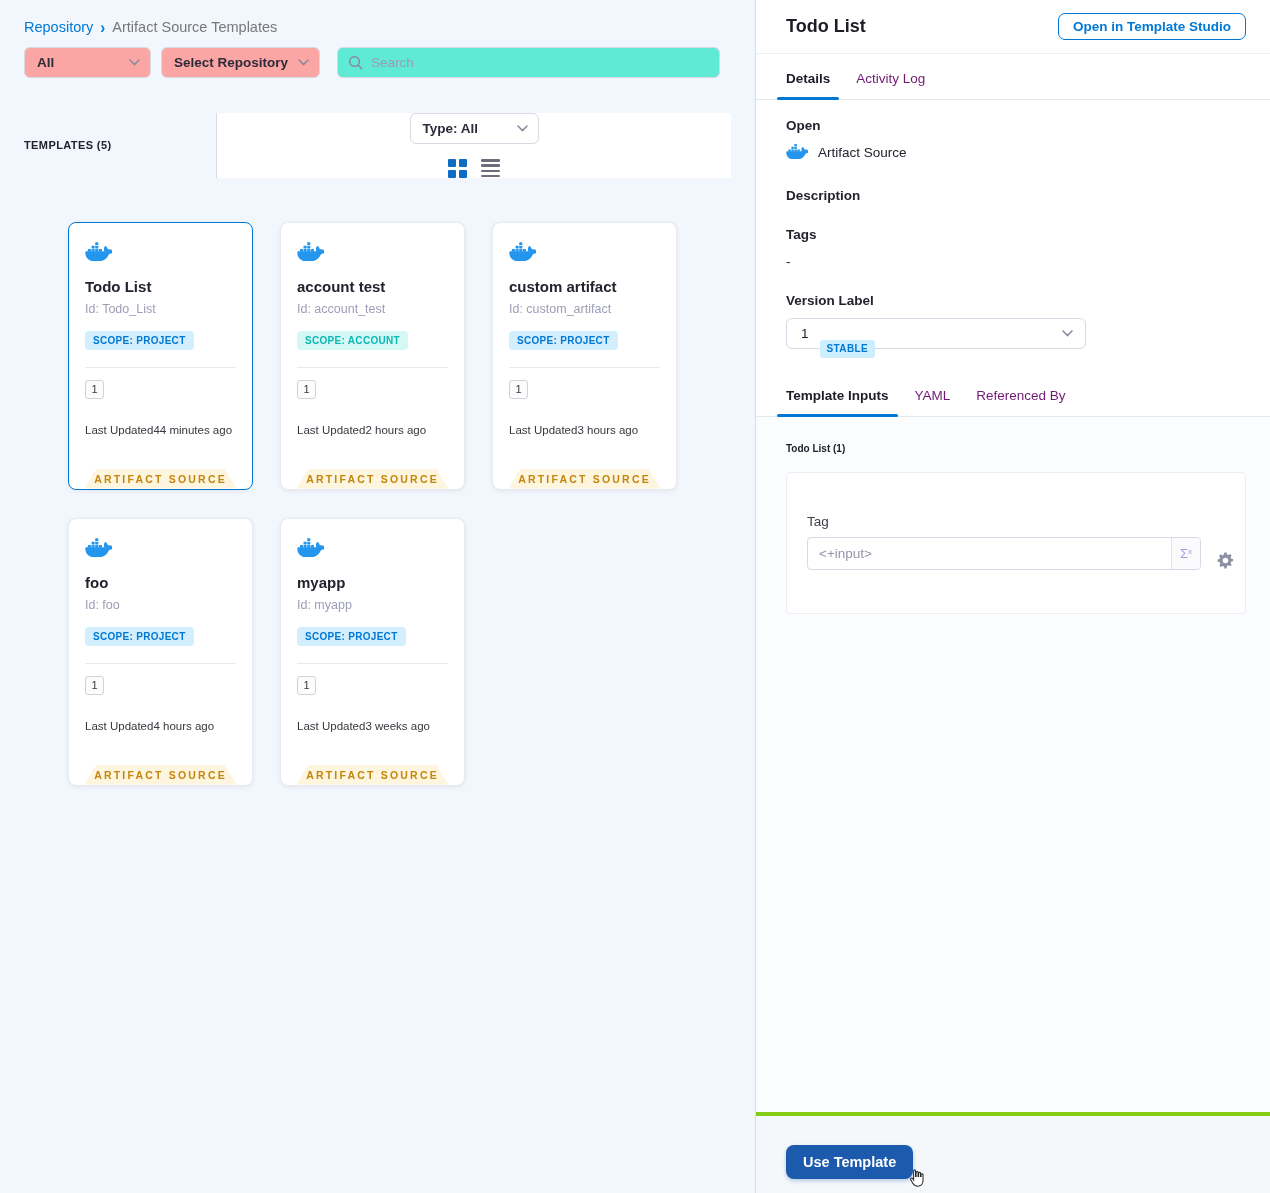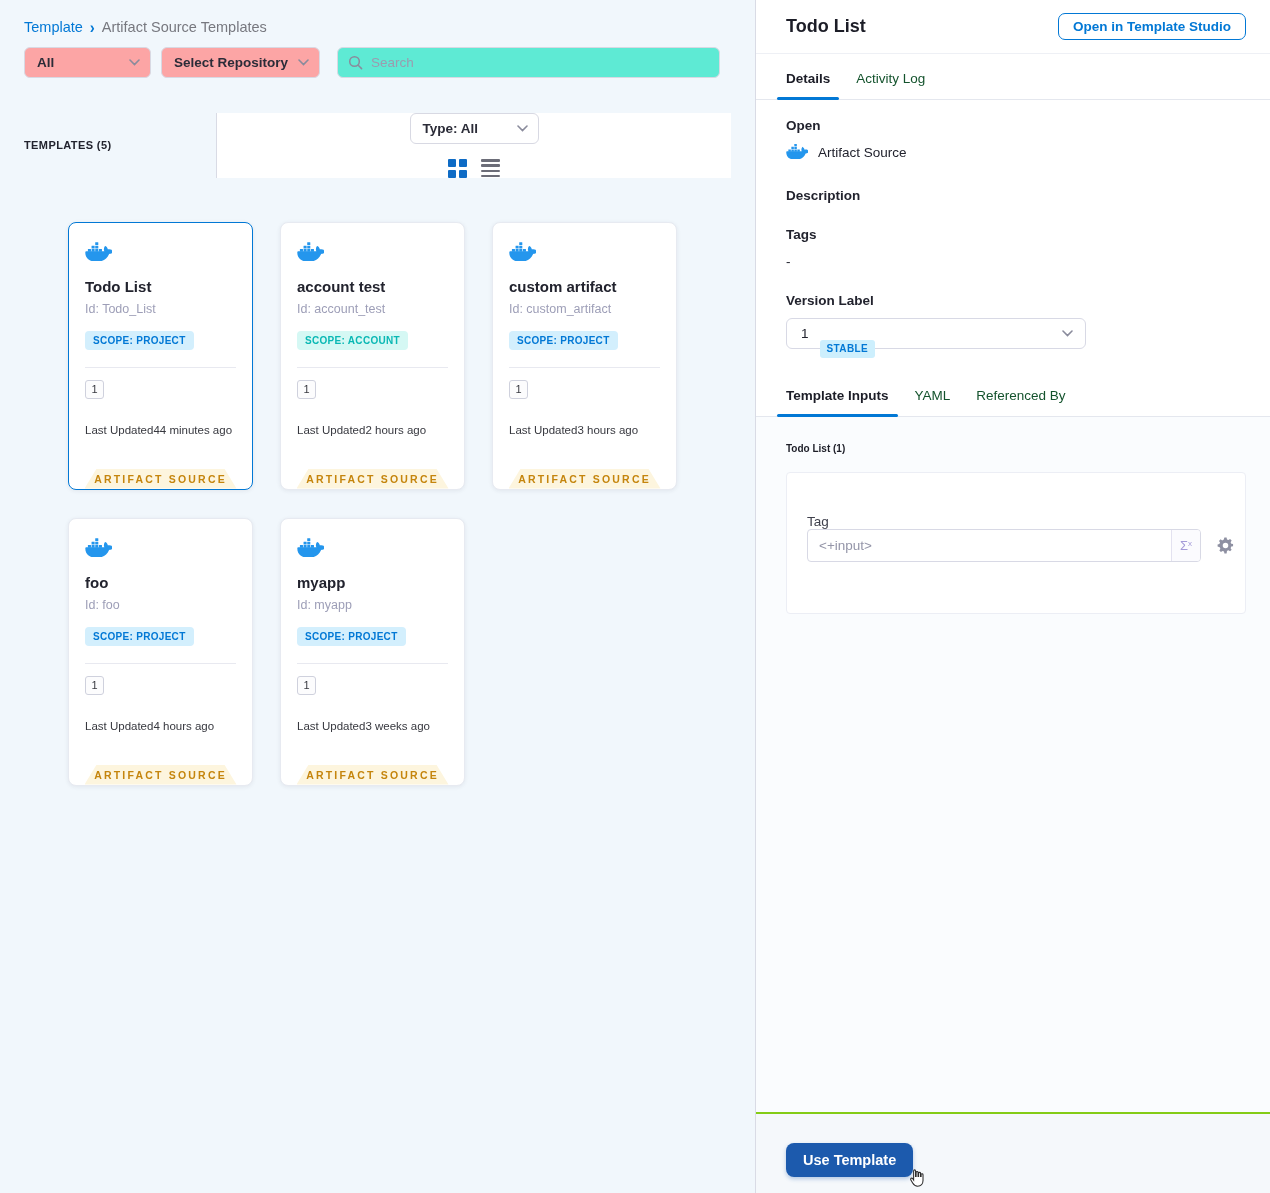--- a/index.html
+++ b/index.html
@@ -66,21 +66,21 @@
     padding:13px 24px 13px 30px; border-bottom:1px solid #eef0f5; }
   .panel-title { font-size:18px; font-weight:700; color:#1c1d27; }
   .open-studio { background:#fff; border:1.5px solid #0278d5; color:#0278d5; font-weight:700;
     font-size:13.5px; border-radius:7px; padding:5px 14px; cursor:pointer;
     font-family:"Liberation Sans", sans-serif; }
 
   .tabs { display:flex; align-items:flex-end; gap:26px; padding:0 0 12px 30px;
     border-bottom:1px solid #e4e7ee; background:#fff; }
   .tabs1 { height:46px; }
   .tabs2 { height:44px; }
-  .tab { position:relative; font-size:13.5px; color:#14532d; cursor:pointer; padding-bottom:1px; }
+  .tab { position:relative; font-size:13.5px; color:#701a75; cursor:pointer; padding-bottom:1px; }
   .tab.active { color:#1c1d27; font-weight:700; }
   .tab.active::after { content:""; position:absolute; left:-9px; right:-9px; bottom:-13px;
     height:3px; background:#0278d5; border-radius:2px; }
   .tabs2 .tab.active::after { bottom:-12.5px; }
 
   .details-body { padding:18px 30px 24px 30px; }
   .fld-label { font-size:13.5px; font-weight:600; color:#22232e; }
   .type-row { display:flex; align-items:center; gap:10px; margin-top:10px; font-size:13.5px; color:#22232e; }
   .mt26 { margin-top:26px; } .mt24 { margin-top:24px; }
   .tags-dash { font-size:13.5px; color:#22232e; margin-top:12px; }
@@ -89,48 +89,48 @@
   .version-num { font-size:13.5px; color:#22232e; }
   .stable-badge { margin-left:11px; font-size:10px; font-weight:700; letter-spacing:.4px;
     background:#cdeffd; color:#0278d5; border-radius:3px; padding:3.5px 7px;margin-top:30px; }
   .version-select .chev { margin-left:auto; }
 
   .inputs-content { flex:1; background:#fafcfe; padding:26px 24px 0 30px; }
   .inputs-heading { font-size:10px; font-weight:700; color:#1c1d27; }
   .input-card { margin-top:18px; background:#fff; border:1px solid #eceef5; border-radius:4px;
     min-height:142px; padding:41px 10px 24px 20px; }
   .tag-label { font-size:13.5px; color:#3f404c; }
-  .tag-row { display:flex; align-items:center; }
+  .tag-row { display:flex; align-items:flex-end; margin-top:8px; }
   .input-group { display:flex; width:400px; height:33px; border:1px solid #d8d9e5; border-radius:4px;
     background:#fff; overflow:hidden; }
   .input-group input { flex:1; border:0; outline:0; padding:0 11px; font-size:13.5px; color:#9495a8;
     background:transparent; font-family:"Liberation Sans", sans-serif; }
   .expr-btn { width:29px; display:flex; align-items:center; justify-content:center;
     border-left:1px solid #e3e2f0; background:#fbfbfe; color:#a49bd8; font-size:13px; cursor:pointer; }
   .expr-btn sup { font-size:8px; margin-top:-5px; }
   .gear { margin-left:15px; cursor:pointer; display:flex; }
 
-  .panel-footer { height:81px; border-top:2px solid #84cc16; background:#f5f8fb; padding:29px 0 0 30px; }
+  .panel-footer { height:81px; border-top:4px solid #84cc16; background:#f5f8fb; padding:29px 0 0 30px; }
   .use-template { background:#1c5aad; color:#fff; border:0; border-radius:8px; padding:9px 17px;
     font-size:14.5px; font-weight:700; cursor:pointer; box-shadow:0 2px 4px rgba(28,90,173,.3);
     font-family:"Liberation Sans", sans-serif; }
 
   .cursor { position:absolute; left:905px; top:1167px; width:23px; height:23px; pointer-events:none; z-index:10; }
 
   .chev svg, .search-ic svg { display:block; }
 </style>
 </head>
 <body>
 
 <div class="app">
 
   <div class="left">
 
     <div class="breadcrumb">
-      <span class="link">Template</span>
+      <span class="link">Repository</span>
       <span class="sep">›</span>
       <span class="current">Artifact Source Templates</span>
     </div>
 
     <div class="filters">
       <div class="select sel-scope">
         <span>All</span>
         <span class="chev">
           <svg width="11" height="7" viewBox="0 0 11 7">
               <path d="M1 1l4.5 4.5L10 1" fill="none" stroke="#8a8b9c" stroke-width="1.6" stroke-linecap="round"></path>

